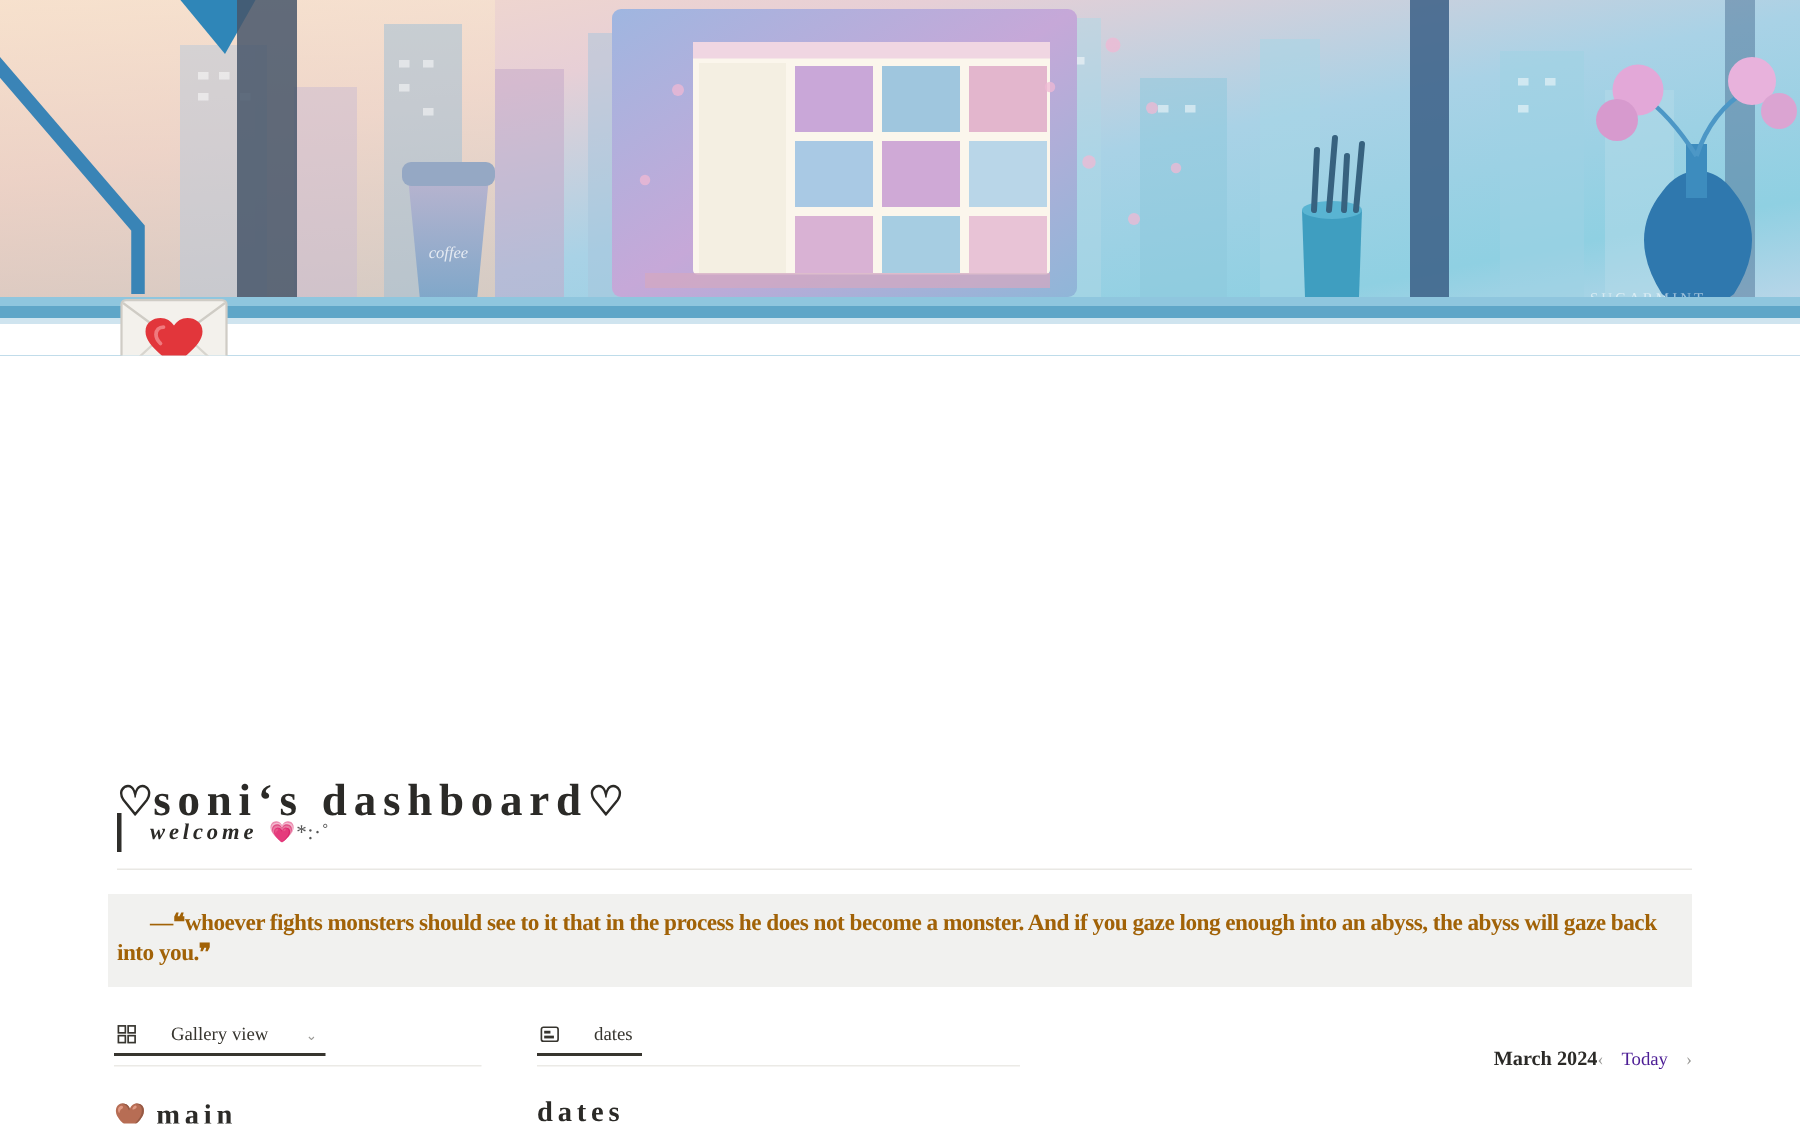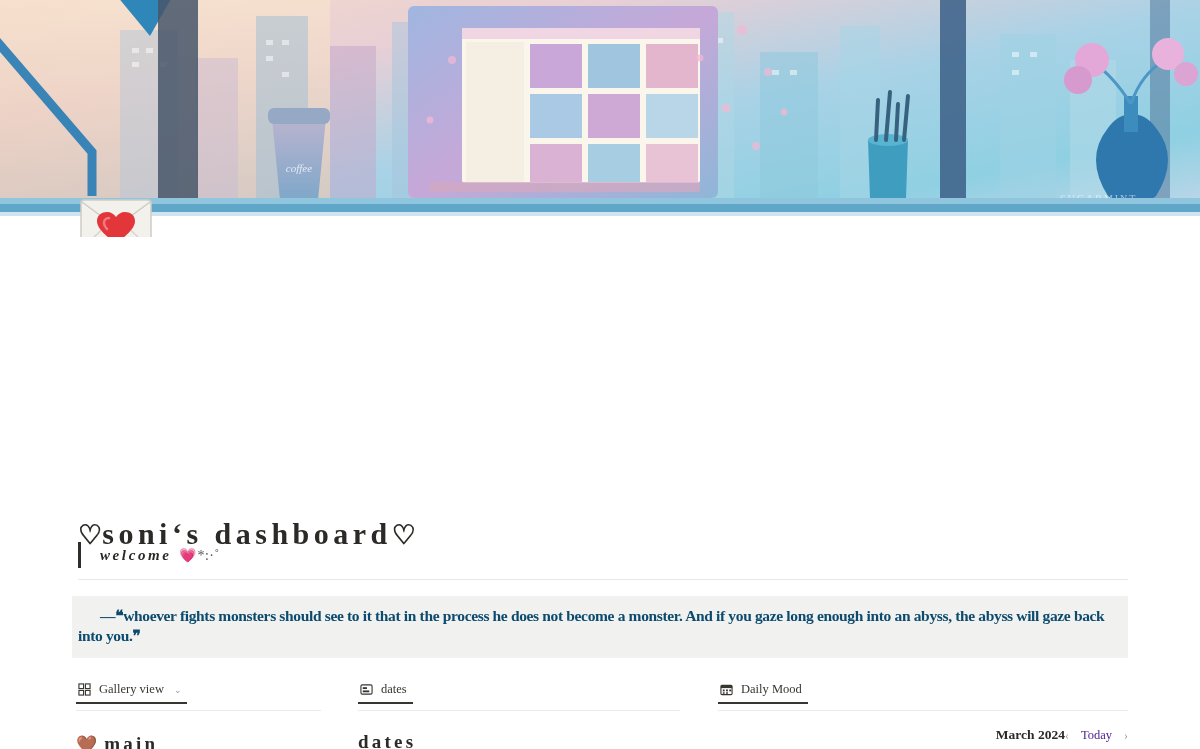--- a/index.html
+++ b/index.html
@@ -50,36 +50,36 @@
     position:absolute;left:78px;top:342px;width:1050px;height:1px;background:#e9e8e4;
   }
 
   .quote-block{
     position:absolute;left:72px;top:359px;width:1056px;
     background:#f1f1ef;
     padding:10px 10px 12px 6px;
     box-sizing:border-box;
   }
   .quote-block .qtext{
-    font-size:15.5px;line-height:20px;color:#0c4a6e;font-weight:600;
+    font-size:15.5px;line-height:20px;color:#a16207;font-weight:600;
     text-indent:22px;
     font-family:"Liberation Serif", serif;
     letter-spacing:-0.35px;
   }
 
   
   .cols{position:absolute;left:0;top:445px;width:1200px;height:310px;}
   .col{position:absolute;top:0;}
   .col-a{left:76px;width:245px;}
   .col-b{left:358px;width:322px;}
   .col-c{left:718px;width:410px;}
 
   .tabbar{position:relative;height:28px;border-bottom:1px solid #ebeae6;}
   .tab{
-    display:inline-flex;align-items:center;gap:8px;
+    display:inline-flex;align-items:center;gap:23px;
     padding:0 6px 6px 2px;
     font-size:12.5px;color:#37352f;font-weight:400;
     position:relative;
     font-family:"Liberation Serif", serif;
   }
   .tab.active::after{
     content:"";position:absolute;left:0;right:0;bottom:-1px;height:2px;background:#37352f;
   }
   .tab .chev{font-size:9px;color:#9b9a97;margin-left:2px;}
   .ico{display:inline-block;width:13px;height:13px;line-height:0;}
@@ -321,38 +321,20 @@
           </span>
         </div>
 
         <div class="dbheading mid-title">
           <span>dates</span>
         </div>
 
       </div>
 
       <div class="col col-c">
-        <div class="tabbar">
-          <span class="tab active">
-            <span class="ico">
-              <svg viewBox="0 0 14 14">
-                  <rect x="1" y="2.5" width="12" height="10" rx="1.2" fill="none" stroke="#37352f" stroke-width="1.2"></rect>
-                  <rect x="1" y="2.5" width="12" height="3" fill="#37352f"></rect>
-                  <g fill="#37352f">
-                    <rect x="3" y="7" width="2" height="2"></rect>
-                    <rect x="6.5" y="7" width="2" height="2"></rect>
-                    <rect x="10" y="7" width="2" height="2"></rect>
-                    <rect x="3" y="10" width="2" height="1.6"></rect>
-                    <rect x="6.5" y="10" width="2" height="1.6"></rect>
-                  </g>
-                </svg>
-            </span>
-            <span>Daily Mood</span>
-          </span>
-        </div>
 
         <div class="cal-bar">
           <span class="cal-month">March 2024</span>
           <span class="cal-ctrls">
             <span class="arw">‹</span>
             <span class="today">Today</span>
             <span class="arw">›</span>
           </span>
         </div>
 

